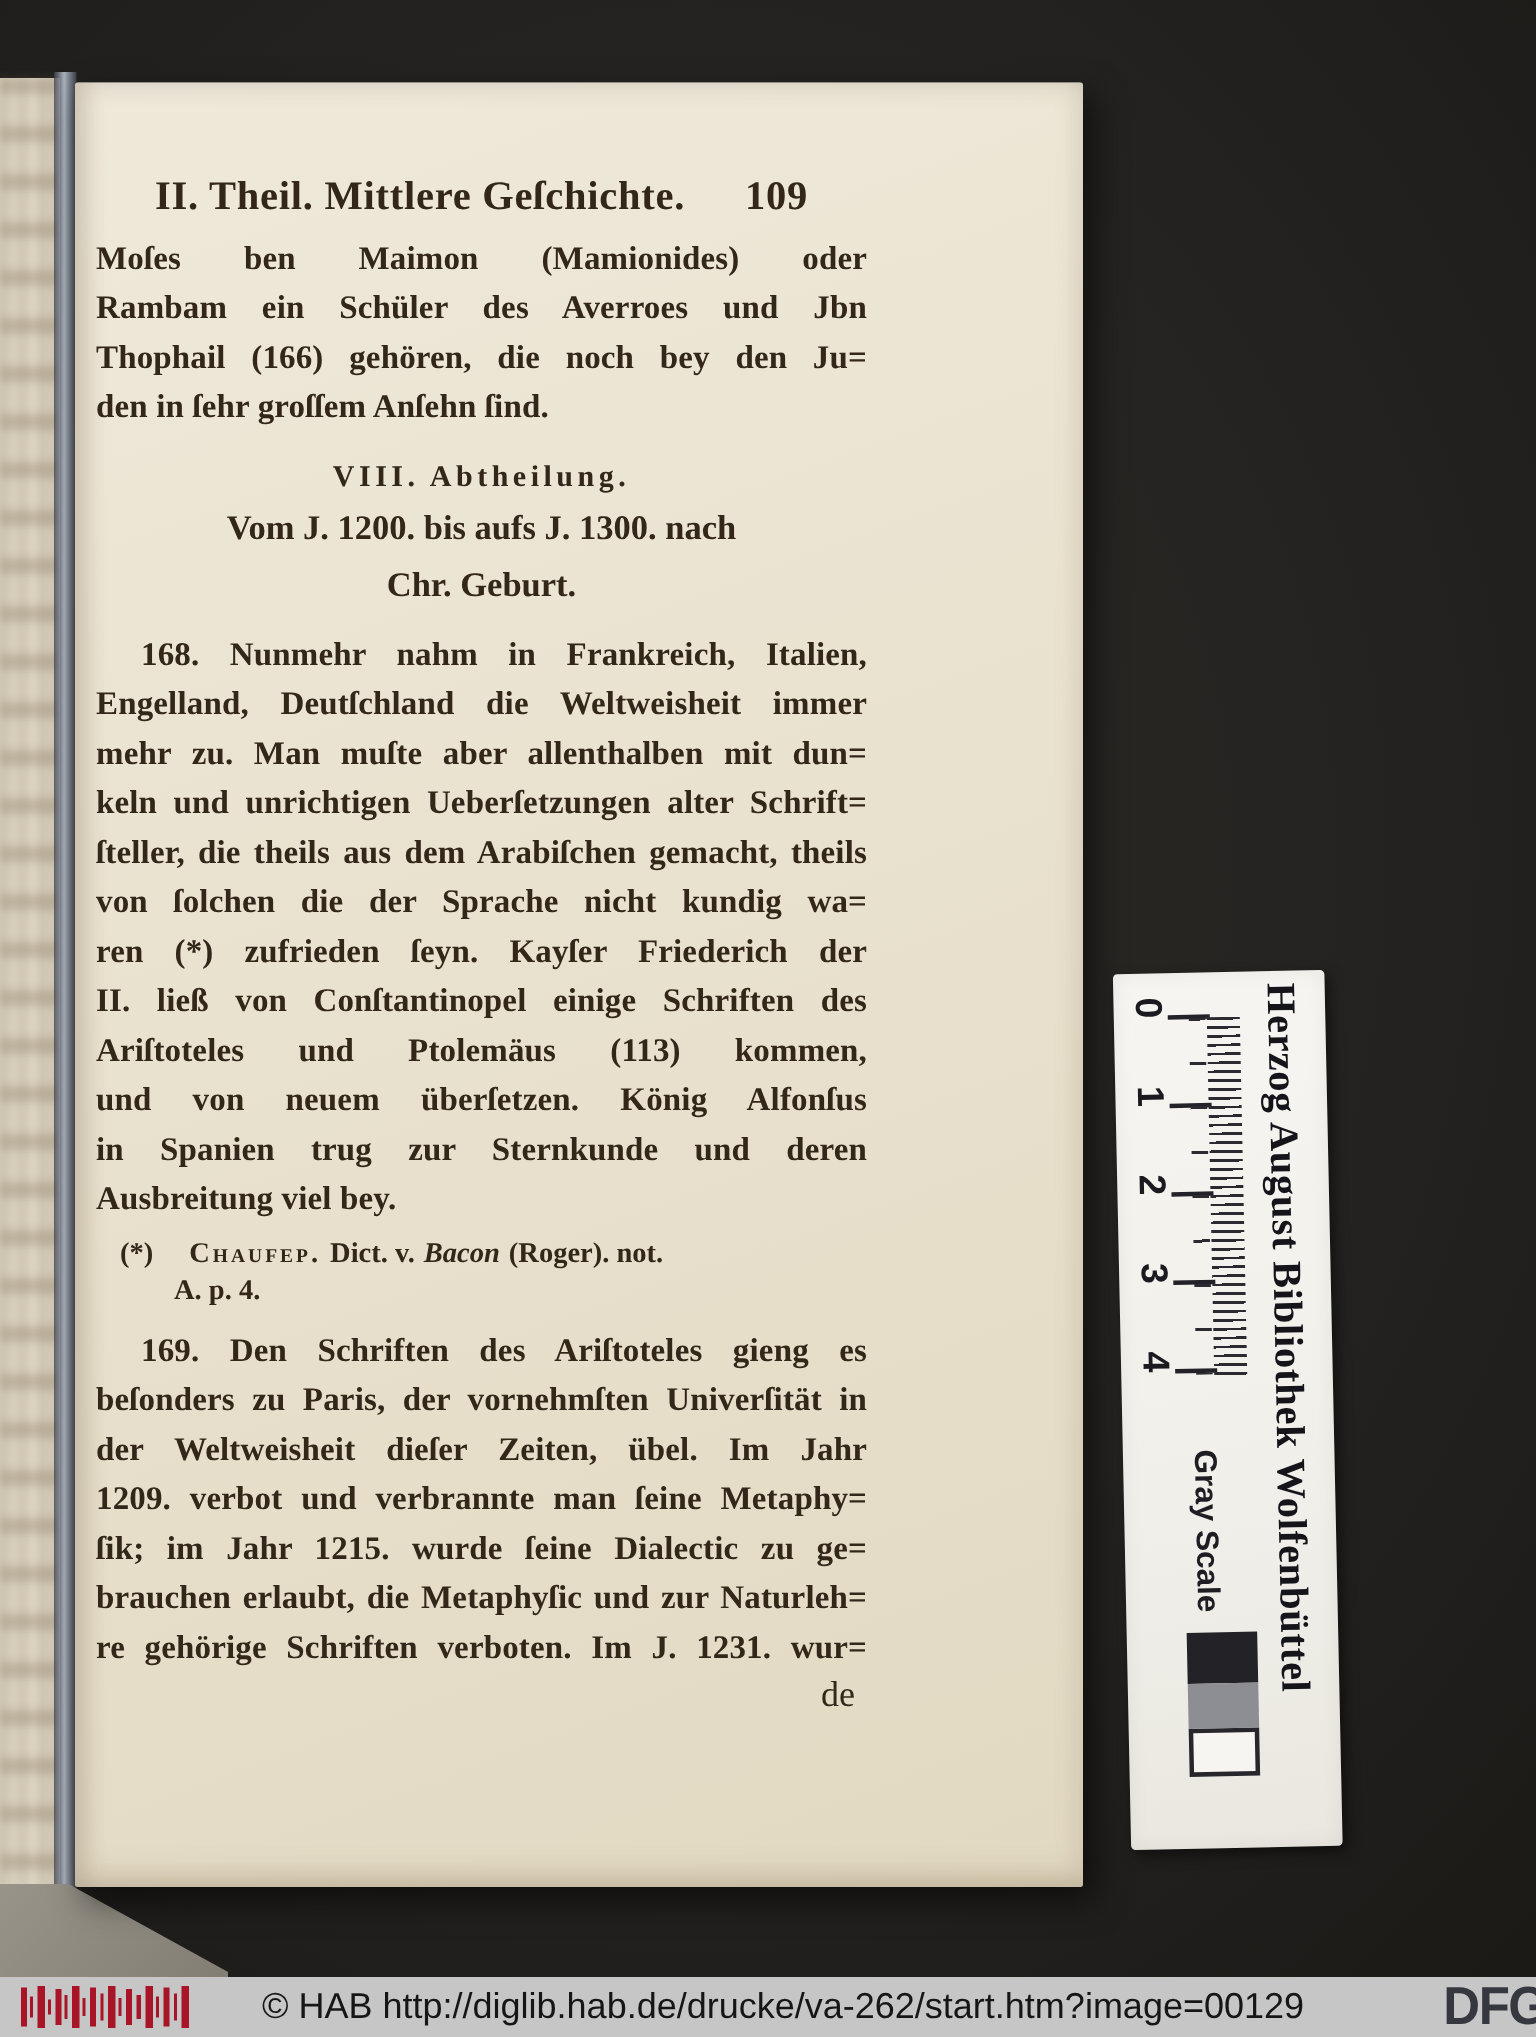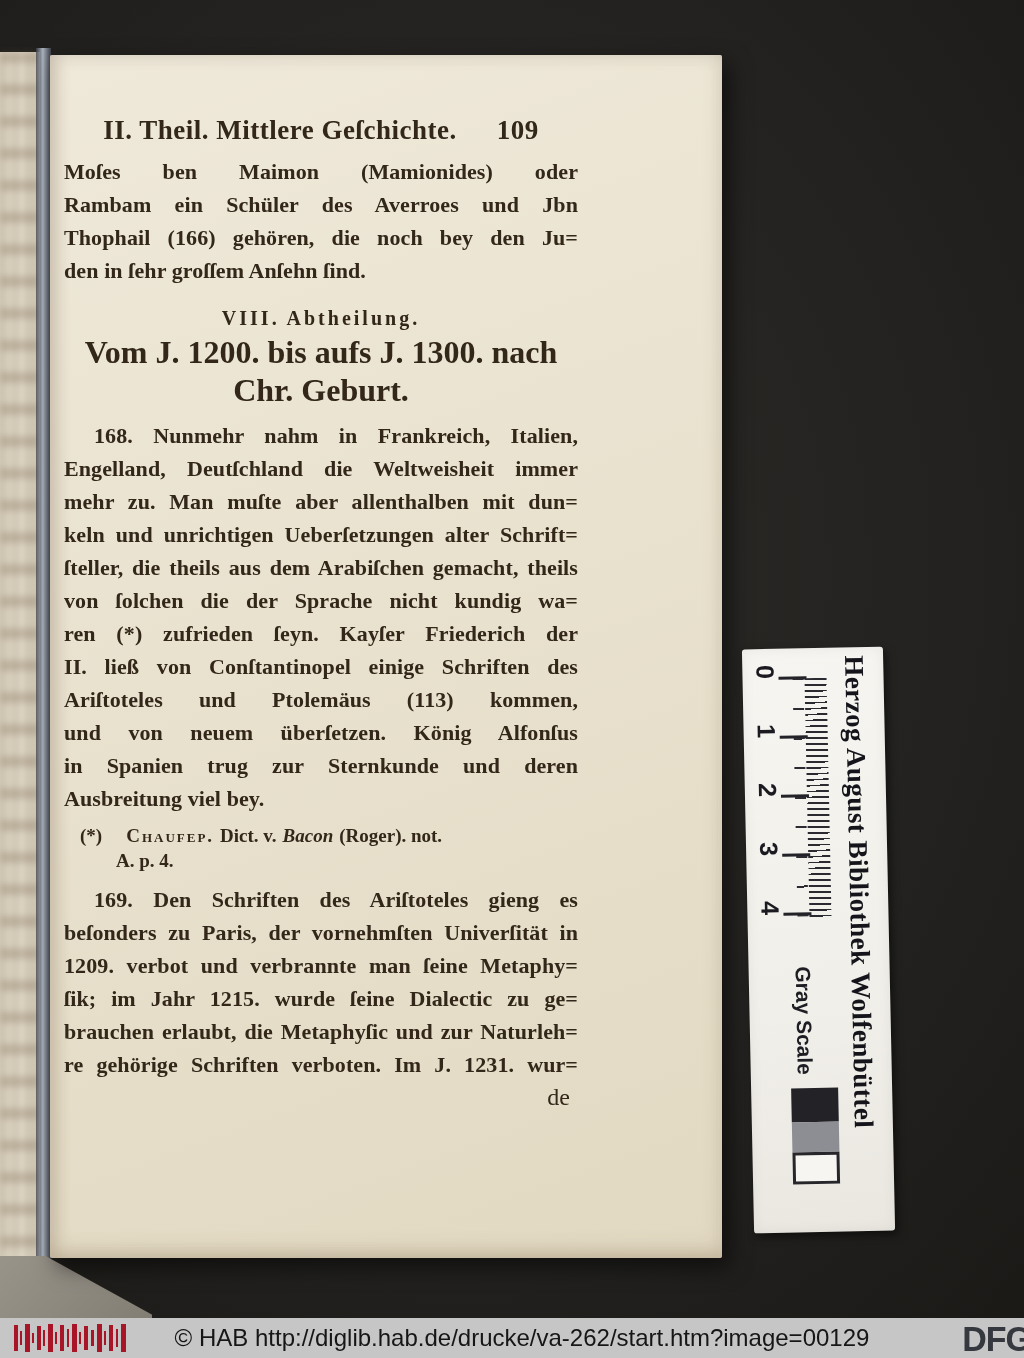--- a/index.html
+++ b/index.html
@@ -48,21 +48,21 @@
 
   .running-header {
     margin-top:60px; display:flex; justify-content:center; gap:40px;
     font-size:27px; font-weight:700; letter-spacing:.5px;
   }
   .p1 { margin-top:9px; }
   .kicker {
     margin-top:18px; text-align:center; font-size:20px; font-weight:700;
     letter-spacing:3px; line-height:26px;
   }
-  .sec-title  { margin-top:4px; text-align:center; font-size:32px; font-weight:700; line-height:34px; }
+  .sec-title  { margin-top:4px; text-align:center; font-size:23px; font-weight:700; line-height:34px; }
   .p168 { margin-top:12px; }
   .footnote { margin-top:8px; font-size:19px; line-height:25px; font-weight:600; }
   .fn1 { padding-left:16px; }
   .fn2 { padding-left:52px; }
   .fn-author { font-variant:small-caps; letter-spacing:2px; margin:0 6px 0 24px;text-align:center; }
   .fn-middle { margin-right:6px; }
   .fn-work   { font-style:italic; margin-right:6px;text-align:right; }
   .p169 { margin-top:10px; }
   .catchword-row { text-align:right; padding-right:8px; font-size:24px; line-height:32px; font-weight:400; }
 
@@ -169,20 +169,21 @@
       <div class="footnote">
         <div class="fn1">
           <span>(*)</span><span class="fn-author">Chaufep.</span><span class="fn-middle">Dict. v.</span><span class="fn-work">Bacon</span><span>(Roger). not.</span>
         </div>
         <div class="fn2">A. p. 4.</div>
       </div>
 
       <div class="p169">
         <div class="body-line jl indent">169. Den Schriften des Ariſtoteles gieng es</div>
         <div class="body-line jl">beſonders zu Paris, der vornehmſten Univerſität in</div>
+        <div class="body-line jl">der Weltweisheit dieſer Zeiten, übel. Im Jahr</div>
         <div class="body-line jl">1209. verbot und verbrannte man ſeine Metaphy=</div>
         <div class="body-line jl">ſik; im Jahr 1215. wurde ſeine Dialectic zu ge=</div>
         <div class="body-line jl">brauchen erlaubt, die Metaphyſic und zur Naturleh=</div>
         <div class="body-line jl">re gehörige Schriften verboten. Im J. 1231. wur=</div>
       </div>
 
       <div class="catchword-row">de</div>
     </div>
   </div>
 

